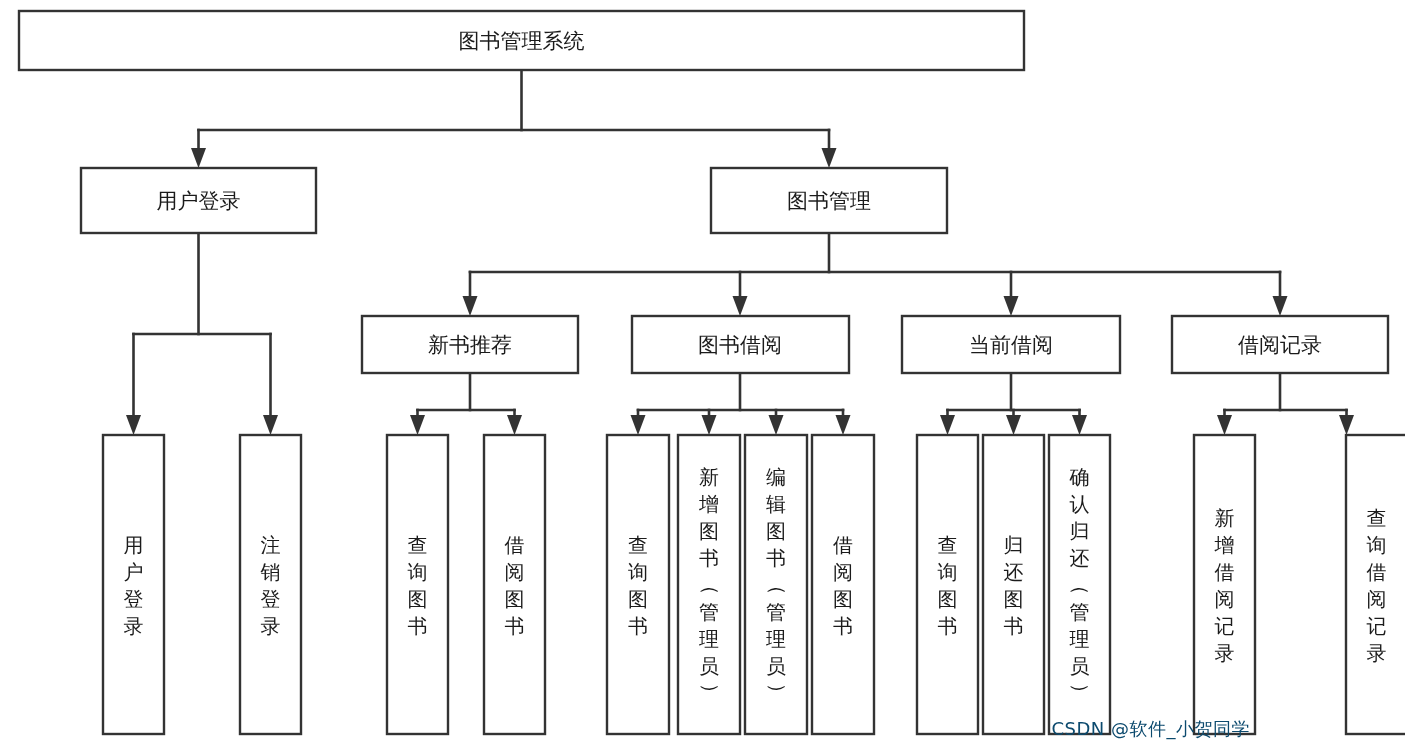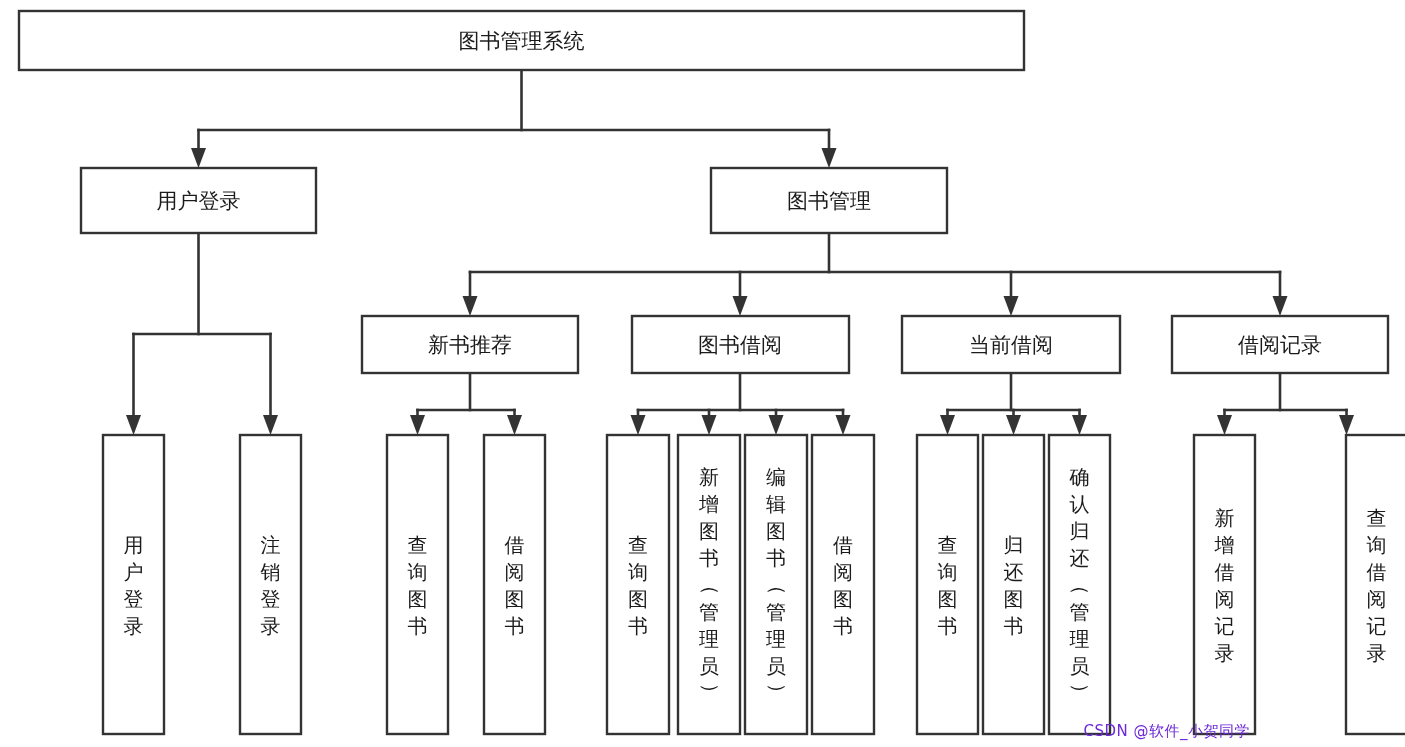--- a/index.html
+++ b/index.html
@@ -52,22 +52,22 @@
     font-family: "DejaVu Sans", "Liberation Sans", sans-serif;
     font-size: 20px;
     fill: #1b1b1b;
     text-anchor: middle;
   }
   .watermark {
     position: absolute;
     right: 12px;
     bottom: 6px;
     font-family: "DejaVu Sans", "Liberation Sans", sans-serif;
-    font-size: 15px;
-    color: #6d28d9;
+    font-size: 18px;
+    color: #0c4a6e;
     white-space: nowrap;
     letter-spacing: 0.5px;
     pointer-events: none;
   }
 </style>
 </head>
 <body>
 
 <div id="diagram-root">
 

